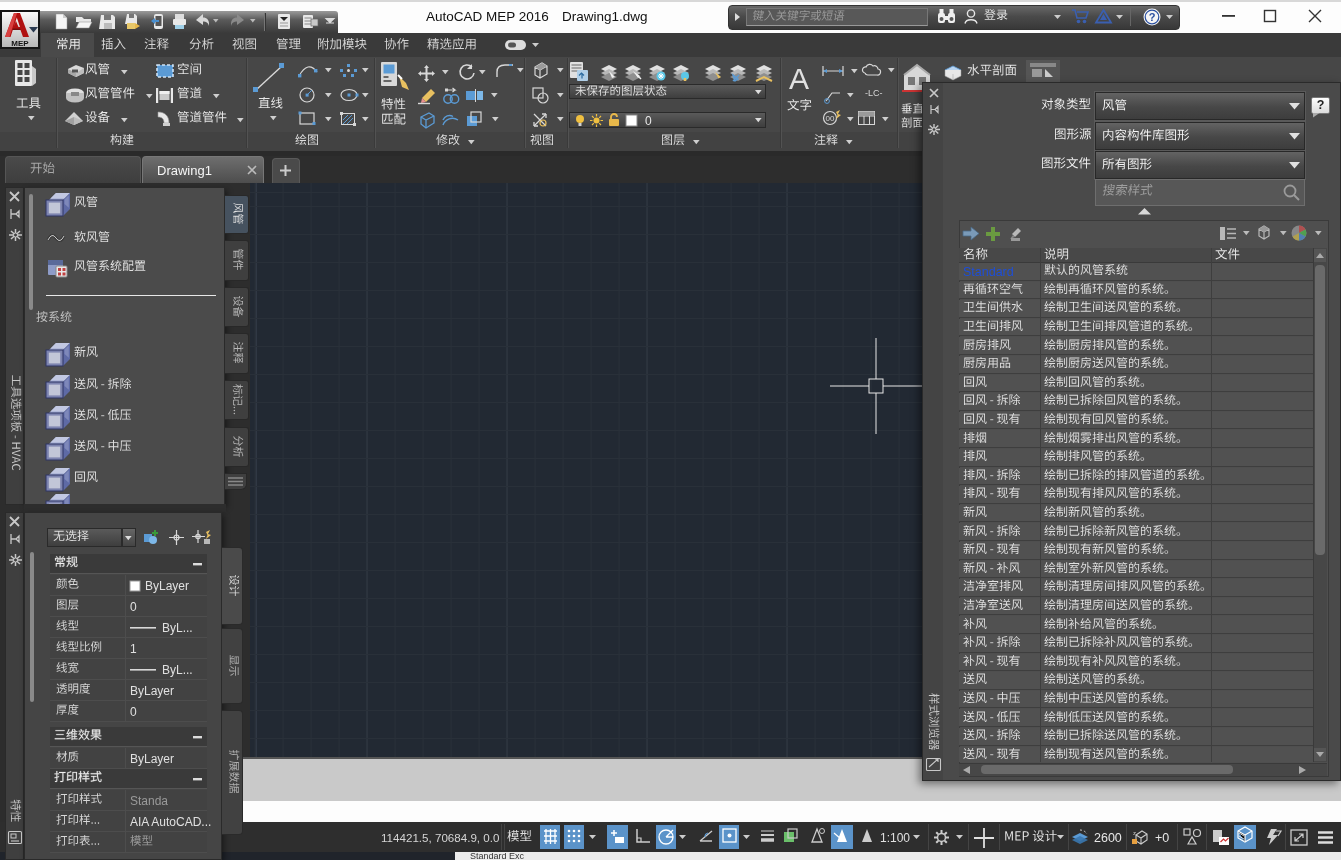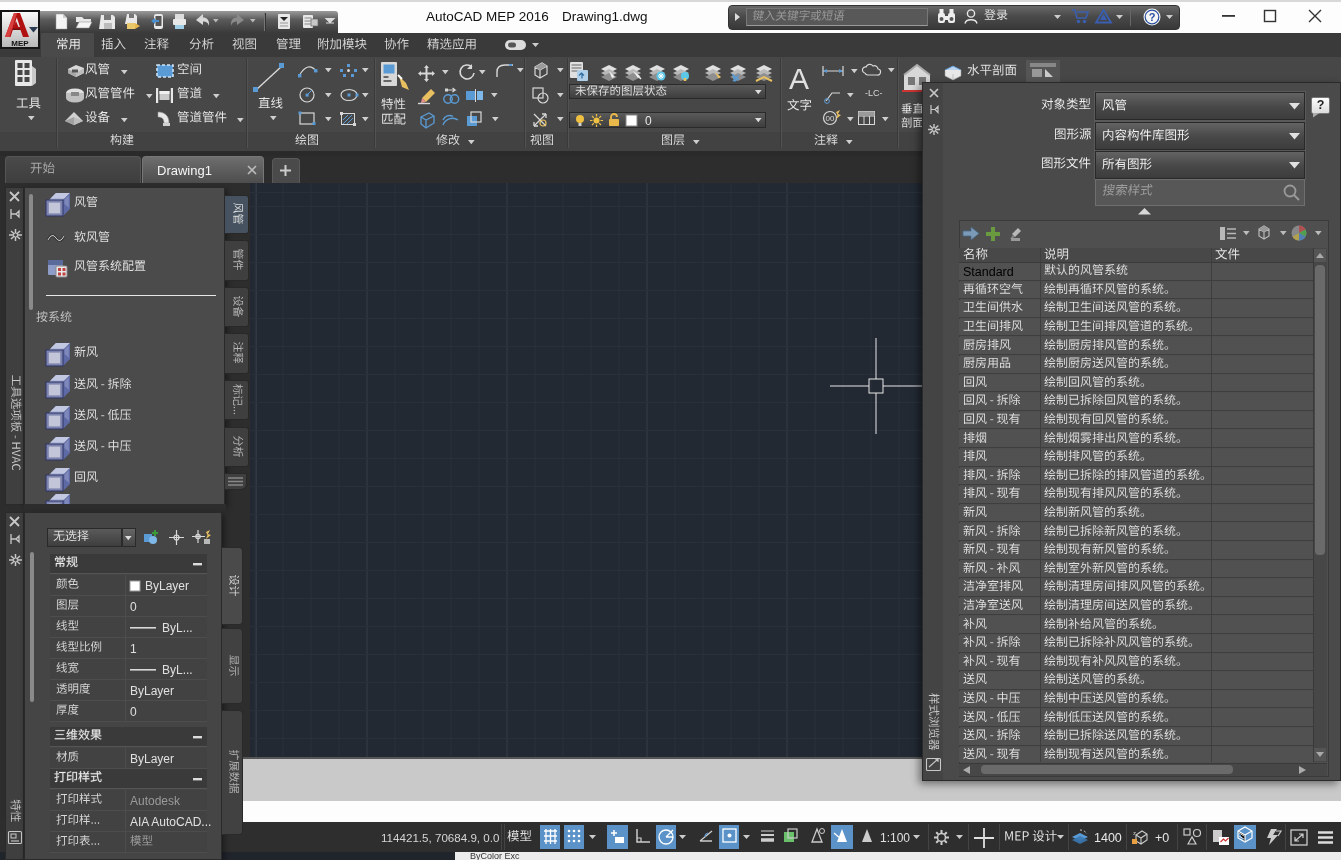--- a/index.html
+++ b/index.html
@@ -180,21 +180,21 @@
 <div style="position:absolute;left:0px;top:156px;width:1341px;height:27px;background:#2d2d2d"></div>
 <div style="position:absolute;left:0px;top:183px;width:252px;height:577px;background:#2d2d2d"></div>
 <div style="position:absolute;left:250px;top:183px;width:1091px;height:574px;background:#222933"></div>
 <div style="position:absolute;left:250px;top:183px;width:1091px;height:574px;background-image:repeating-linear-gradient(to right,#293039 0,#293039 1px,transparent 1px,transparent 28px),repeating-linear-gradient(to bottom,#293039 0,#293039 1px,transparent 1px,transparent 28px),repeating-linear-gradient(to right,#39424f 0,#39424f 1px,transparent 1px,transparent 140px),repeating-linear-gradient(to bottom,#39424f 0,#39424f 1px,transparent 1px,transparent 140px);background-position:4.6px 23px,4.6px 23px,116.6px 23px,116.6px 23px;"></div>
 <div style="position:absolute;left:0px;top:183px;width:7px;height:677px;background:#2d2d2d"></div>
 <div style="position:absolute;left:240px;top:757px;width:1101px;height:44px;background:#c9c9c9;border-top:2px solid #555"></div>
 <div style="position:absolute;left:240px;top:801px;width:1101px;height:21px;background:#fdfdfd"></div>
 <div style="position:absolute;left:0px;top:822px;width:1341px;height:30px;background:#2e2e2e"></div>
 <div style="position:absolute;left:0px;top:852px;width:1341px;height:8px;background:#20242b"></div>
 <div style="position:absolute;left:455px;top:852px;width:886px;height:8px;background:#ececec"></div>
-<div style="position:absolute;left:470px;top:853px;width:90px;height:7px;background:#ececec;color:#333;font-size:9px;font-family:Liberation Sans,sans-serif;line-height:7px;overflow:hidden">ByColor Exc</div>
+<div style="position:absolute;left:470px;top:853px;width:90px;height:7px;background:#ececec;color:#333;font-size:9px;font-family:Liberation Sans,sans-serif;line-height:7px;overflow:hidden">Standard Exc</div>
 <div style="position:absolute;left:0px;top:0px;width:1341px;height:2px;background:#d8d8d8"></div>
 <div style="position:absolute;left:0px;top:2px;width:1341px;height:31px;background:#fdfdfd"></div>
 <div style="position:absolute;left:38px;top:11px;width:300px;height:22px;background:linear-gradient(#9a9a9a,#5a5a5a 40%,#3a3a3a);border-radius:0 3px 0 0"></div>
 <div style="position:absolute;left:0px;top:10px;width:40px;height:39px;background:linear-gradient(#fafafa,#b8b8b8);border:2px solid #151515;z-index:5"></div>
 <svg style="position:absolute;left:4px;top:12px;overflow:visible;z-index:6" width="26" height="26" viewBox="0 0 26 26">
     <path d="M1 25 L10 1 L16 1 L25 25 L19 25 L16.5 18 L8.5 18 L12 9 L14.5 15 L16 15 L12.8 5.5 L6.5 25 Z" fill="#b01010"></path>
     <path d="M1 25 L10 1 L13 1 L5.5 25 Z" fill="#d84040"></path>
     <path d="M8.5 18 L16.5 18 L16 16.5 L9 16.5 Z" fill="#701010"></path>
   </svg>
 <div style="position:absolute;left:0px;top:39px;width:40px;text-align:center;font-family:Liberation Sans,sans-serif;font-size:8px;font-weight:bold;color:#111;z-index:6;line-height:9px">MEP</div>
@@ -1345,21 +1345,21 @@
 <div style="position:absolute;left:50px;top:790px;width:157px;height:21px;background:#424242;border-bottom:1px solid #4d4d4d"></div>
 <div style="position:absolute;left:125px;top:790px;width:1px;height:21px;background:#4d4d4d"></div>
 <div style="position:absolute;left:56.0px;top:794.1px;width:46.0px;height:11.5px;line-height:0;"><svg width="46.0" height="11.5" viewBox="0 0 4000 1000" style="overflow:visible">
       <g transform="translate(0,760) scale(1,-1)" fill="#d8d8d8">
         <use href="#g107"></use>
         <use href="#g108" x="1000"></use>
         <use href="#g109" x="2000"></use>
         <use href="#g110" x="3000"></use>
       </g>
     </svg></div>
-<div style="position:absolute;top:792.0px;font-family:'Liberation Sans', sans-serif;font-size:12px;color:#9a9a9a;white-space:nowrap;line-height:18px;left:130.0px;">Autodesk</div>
+<div style="position:absolute;top:792.0px;font-family:'Liberation Sans', sans-serif;font-size:12px;color:#9a9a9a;white-space:nowrap;line-height:18px;left:130.0px;">Standa</div>
 <div style="position:absolute;left:50px;top:811px;width:157px;height:21px;background:#424242;border-bottom:1px solid #4d4d4d"></div>
 <div style="position:absolute;left:125px;top:811px;width:1px;height:21px;background:#4d4d4d"></div>
 <div style="position:absolute;left:56.0px;top:815.1px;width:44.1px;height:11.5px;line-height:0;"><svg width="44.1" height="11.5" viewBox="0 0 3834 1000" style="overflow:visible">
       <g transform="translate(0,760) scale(1,-1)" fill="#d8d8d8">
         <use href="#g107"></use>
         <use href="#g108" x="1000"></use>
         <use href="#g109" x="2000"></use>
         <use href="#g87" x="3000"></use>
         <use href="#g87" x="3278"></use>
         <use href="#g87" x="3556"></use>
@@ -1594,21 +1594,21 @@
     <div style="position:absolute;left:0;top:353.4px;width:354px;height:17.6px;background:#515151;border-bottom:1px solid #3e3e3e"></div>
     <div style="position:absolute;left:0;top:372.0px;width:354px;height:17.6px;background:#515151;border-bottom:1px solid #3e3e3e"></div>
     <div style="position:absolute;left:0;top:390.6px;width:354px;height:17.6px;background:#515151;border-bottom:1px solid #3e3e3e"></div>
     <div style="position:absolute;left:0;top:409.2px;width:354px;height:17.6px;background:#515151;border-bottom:1px solid #3e3e3e"></div>
     <div style="position:absolute;left:0;top:427.8px;width:354px;height:17.6px;background:#515151;border-bottom:1px solid #3e3e3e"></div>
     <div style="position:absolute;left:0;top:446.4px;width:354px;height:17.6px;background:#515151;border-bottom:1px solid #3e3e3e"></div>
     <div style="position:absolute;left:0;top:465.0px;width:354px;height:17.6px;background:#515151;border-bottom:1px solid #3e3e3e"></div>
     <div style="position:absolute;left:0;top:483.6px;width:354px;height:17.6px;background:#515151;border-bottom:1px solid #3e3e3e"></div>
   </div>
 <div style="position:absolute;left:959px;top:263px;width:354px;height:499px;overflow:hidden">
-    <div style="position:absolute;left:4px;top:2.8px;font-family:'Liberation Sans',sans-serif;font-size:12.5px;color:#000000;line-height:12.5px">Standard</div>
+    <div style="position:absolute;left:4px;top:2.8px;font-family:'Liberation Sans',sans-serif;font-size:12.5px;color:#1d4ed8;line-height:12.5px">Standard</div>
     <div style="position:absolute;left:85px;top:2.1px;line-height:0"><svg width="84.0" height="12.0" viewBox="0 0 7000 1000" style="overflow:visible">
         <g transform="translate(0,760) scale(1,-1)" fill="#e0e0e0">
           <use href="#g137"></use>
           <use href="#g138" x="1000"></use>
           <use href="#g52" x="2000"></use>
           <use href="#g31" x="3000"></use>
           <use href="#g18" x="4000"></use>
           <use href="#g73" x="5000"></use>
           <use href="#g74" x="6000"></use>
         </g>
@@ -2362,21 +2362,21 @@
     </svg></div>
 <svg style="position:absolute;left:1057px;top:835px;overflow:visible" width="8" height="5" viewBox="0 0 8 5">
     <path d="M0 0 h7 l-3.5 4 z" fill="#ccc"></path>
   </svg>
 <div style="position:absolute;left:1068px;top:824px;width:1px;height:26px;background:#444"></div>
 <svg style="position:absolute;left:1071px;top:830px;overflow:visible" width="18" height="15" viewBox="0 0 18 15">
     <path d="M1 7 L9 3 L17 7 L9 11 Z" fill="#5b9bd5"></path>
     <path d="M1 10 L9 6 L17 10 L9 14 Z" fill="#3a78b0" opacity="0.9"></path>
     <path d="M9 0 a8 8 0 0 1 7 4" stroke="#ccc" stroke-width="1" fill="none" stroke-dasharray="2 2"></path>
   </svg>
-<div style="position:absolute;top:828.6px;font-family:'Liberation Sans', sans-serif;font-size:12.5px;color:#e8e8e8;white-space:nowrap;line-height:18.75px;left:1094.0px;">1400</div>
+<div style="position:absolute;top:828.6px;font-family:'Liberation Sans', sans-serif;font-size:12.5px;color:#e8e8e8;white-space:nowrap;line-height:18.75px;left:1094.0px;">2600</div>
 <div style="position:absolute;left:1126px;top:824px;width:1px;height:26px;background:#444"></div>
 <svg style="position:absolute;left:1131px;top:829px;overflow:visible" width="18" height="17" viewBox="0 0 18 17">
     <path d="M5 6 L11 2 L16 5 L16 11 L10 15 L5 12 Z M5 6 L10 9 L10 15 M10 9 L16 5" fill="none" stroke="#ccc" stroke-width="1.1"></path>
     <rect x="1" y="10" width="5" height="5" fill="#e8a040"></rect>
     <text x="2" y="6" font-size="6" fill="#ccc" font-family="Liberation Sans">z</text>
   </svg>
 <div style="position:absolute;top:828.6px;font-family:'Liberation Sans', sans-serif;font-size:12.5px;color:#e8e8e8;white-space:nowrap;line-height:18.75px;left:1155.0px;">+0</div>
 <div style="position:absolute;left:1177px;top:824px;width:1px;height:26px;background:#444"></div>
 <svg style="position:absolute;left:1183px;top:828px;overflow:visible" width="19" height="18" viewBox="0 0 19 18">
     <rect x="1" y="1" width="6" height="6" fill="none" stroke="#ccc" stroke-width="1.2"></rect>

